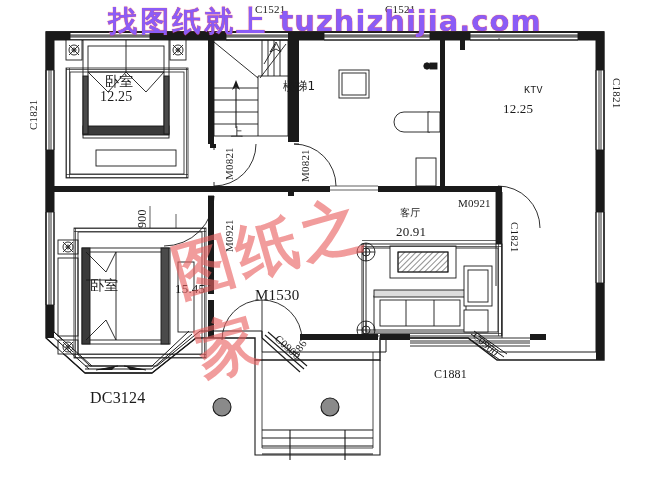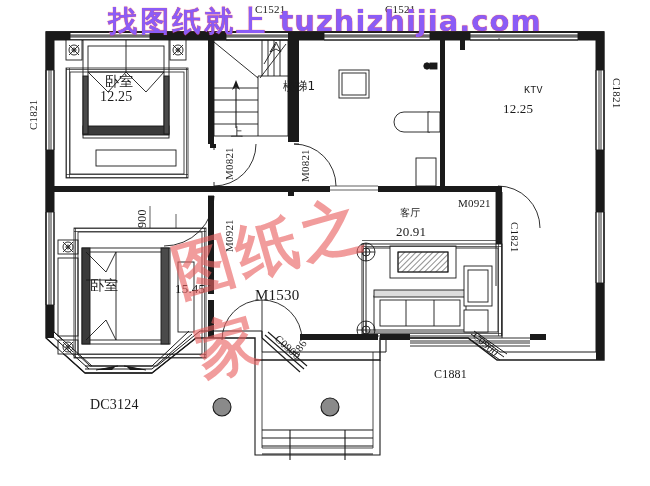--- a/index.html
+++ b/index.html
@@ -504,21 +504,21 @@
   <div class="lbl rot90b" style="left:520px; top:222px; font-size:11px;">C1821</div>
 
   <div class="lbl" style="left:255px; top:4px; font-size:11px;">C1521</div>
   <div class="lbl" style="left:385px; top:4px; font-size:11px;">C1521</div>
 
   <div class="lbl" style="left:398px; top:368px; font-size:12px;margin-left:36px;">C1881</div>
 
   <div class="lbl rotd2" style="left:280px; top:333px; font-size:11px;">C0900</div>
   <div class="lbl rotd2" style="left:478px; top:330px; font-size:11px;">C0900</div>
 
-  <div class="lbl" style="left:90px; top:390px; font-size:14px;margin-top:8px;">DC3124</div>
+  <div class="lbl" style="left:90px; top:390px; font-size:16px;">DC3124</div>
 
   <div class="lbl rot90" style="left:224px; top:180px; font-size:11px;">M0821</div>
   <div class="lbl rot90" style="left:300px; top:182px; font-size:11px;">M0821</div>
   <div class="lbl rot90" style="left:224px; top:252px; font-size:11px;">M0921</div>
   <div class="lbl" style="left:458px; top:198px; font-size:11px;">M0921</div>
   <div class="lbl" style="left:255px; top:288px; font-size:15px;">M1530</div>
 
   <div id="wm-center">图纸之家</div>
 
   <div id="wm-top">

